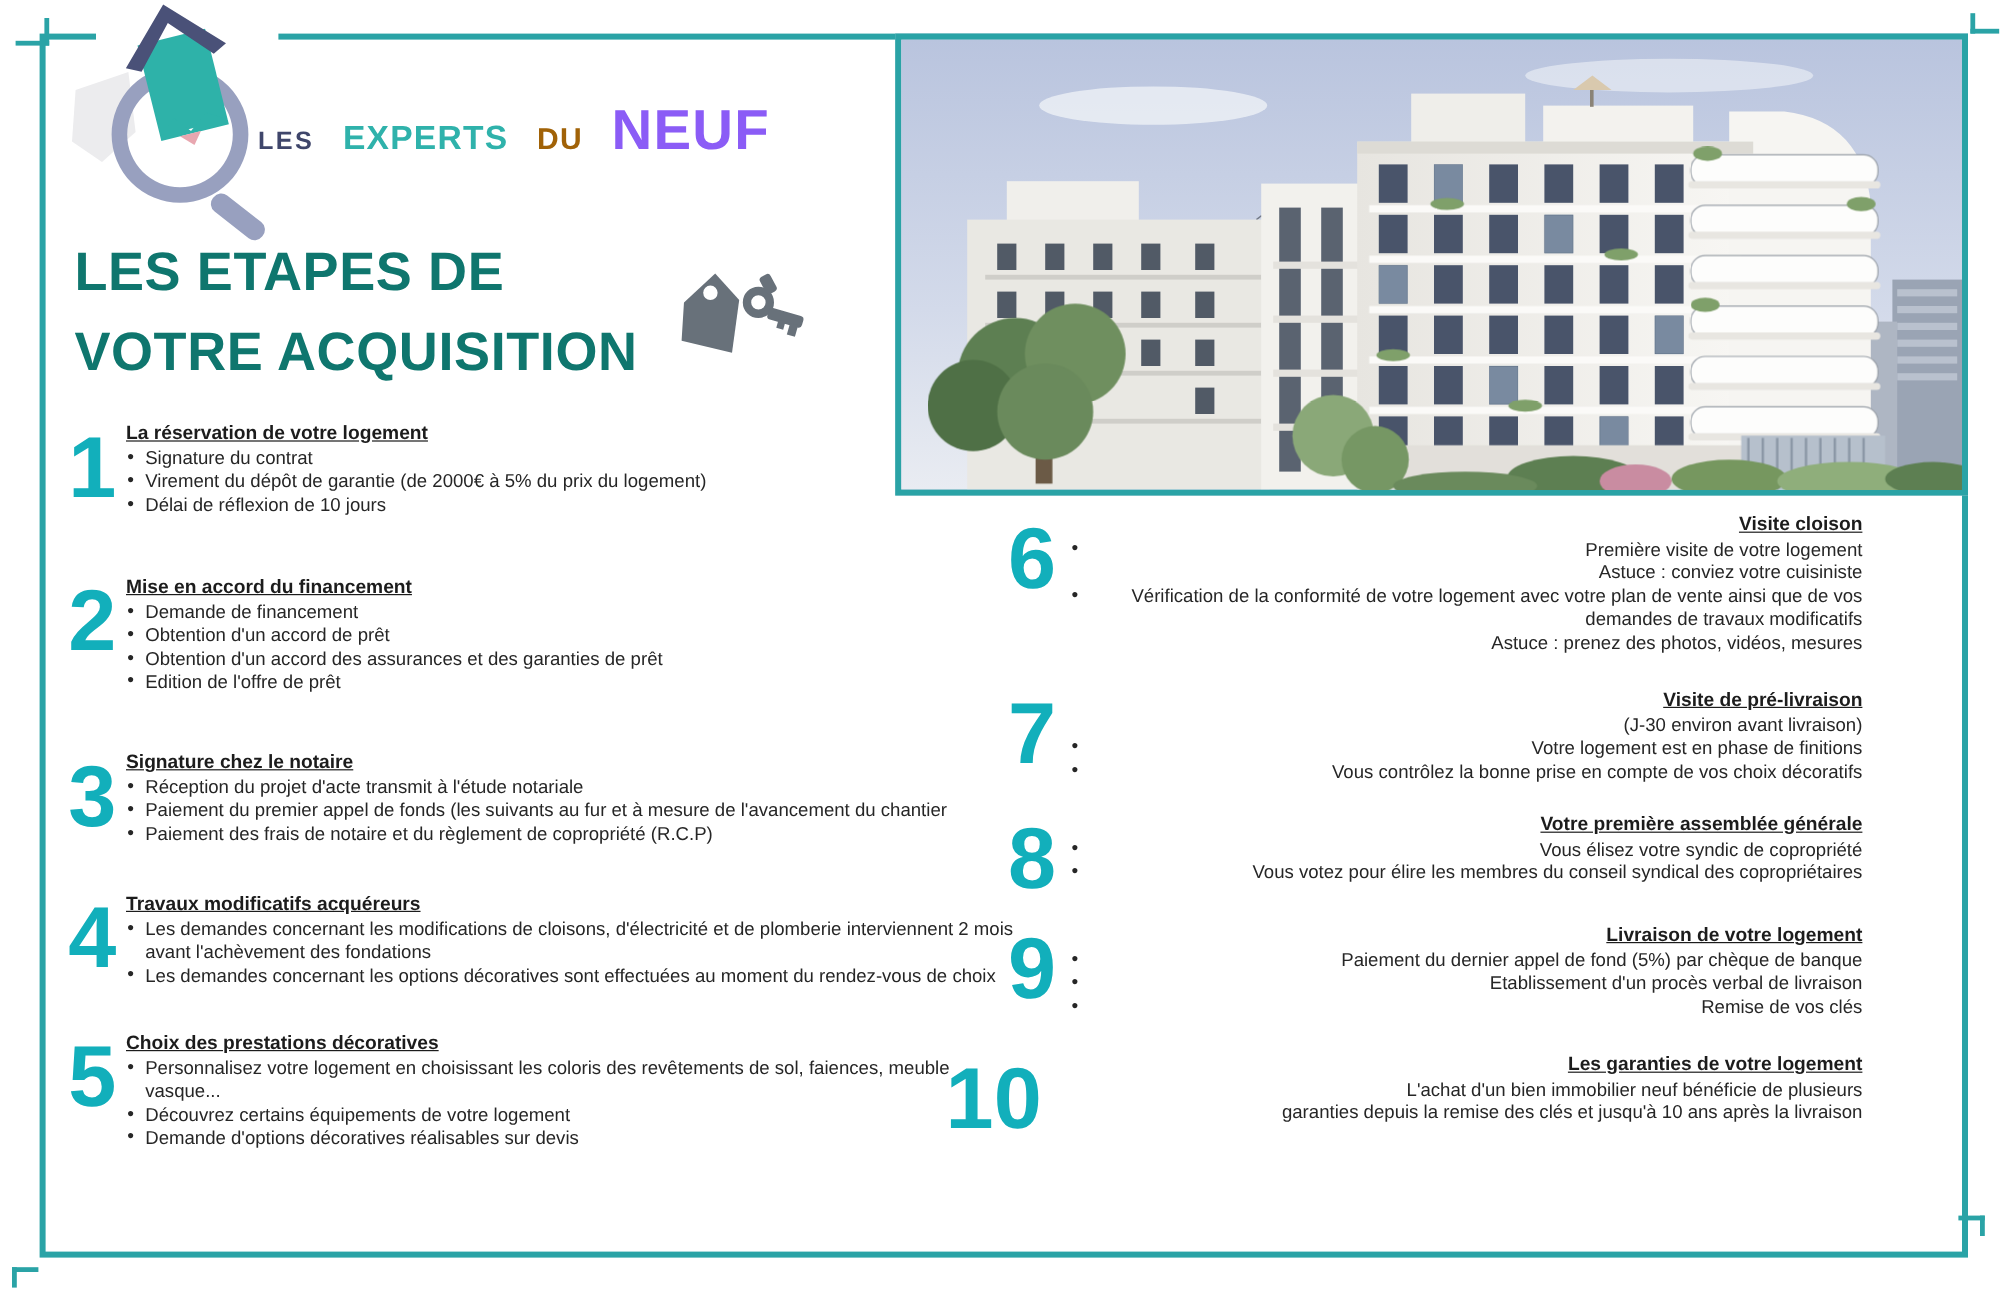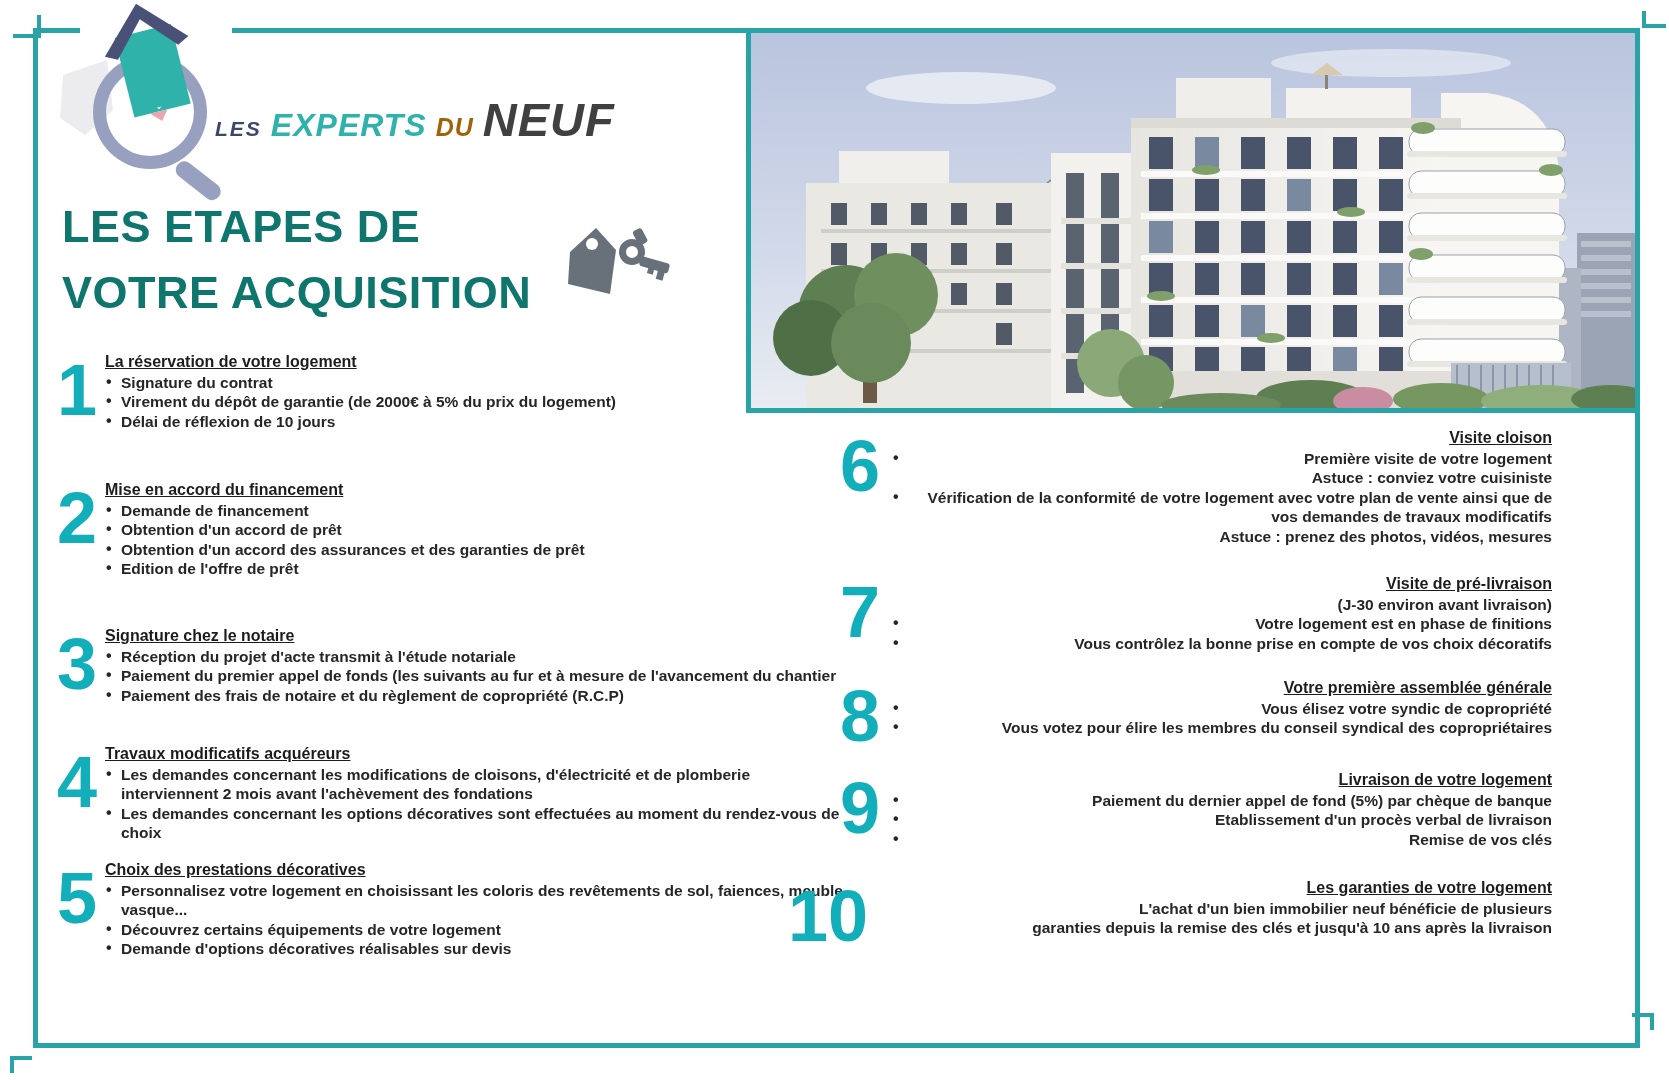--- a/index.html
+++ b/index.html
@@ -14,27 +14,27 @@
   }
   .frame-notch{position:absolute;left:80px;top:24px;width:152px;height:14px;background:#ffffff;}
   .mark{position:absolute;}
   .mark-tl{left:13px;top:15px;width:24px;height:19px;border-right:4px solid #2aa3a6;border-bottom:4px solid #2aa3a6;}
   .mark-tr{left:1642px;top:11px;width:20px;height:13px;border-left:4px solid #2aa3a6;border-bottom:4px solid #2aa3a6;}
   .mark-bl{left:10px;top:1056px;width:18px;height:13px;border-left:4px solid #2aa3a6;border-top:4px solid #2aa3a6;}
   .mark-br{left:1632px;top:1013px;width:18px;height:13px;border-right:4px solid #2aa3a6;border-top:4px solid #2aa3a6;}
   
   .logo-icon{position:absolute;left:55px;top:0px;}
   .logo-text{
-    position:absolute;left:215px;top:92px;display:flex;align-items:baseline;gap:9px;
-    white-space:nowrap;font-weight:bold;font-style:italic;
+    position:absolute;left:215px;top:80px;display:flex;align-items:baseline;gap:24px;
+    white-space:nowrap;font-weight:bold;
   }
   .logo-les{font-size:21px;color:#3f466b;letter-spacing:2px;}
-  .logo-experts{font-size:32px;color:#2fb2ab;letter-spacing:1px;}
+  .logo-experts{font-size:28px;color:#2fb2ab;letter-spacing:1px;}
   .logo-du{font-size:25px;color:#a16207;letter-spacing:1px;}
-  .logo-neuf{font-size:47px;color:#404040;letter-spacing:1px;}
+  .logo-neuf{font-size:47px;color:#8b5cf6;letter-spacing:1px;}
   
   .title{position:absolute;left:62px;top:194px;color:#0f766e;font-weight:bold;font-size:45px;line-height:66px;letter-spacing:.5px;}
   .keys-icon{position:absolute;left:556px;top:220px;}
   
   .photo{
     position:absolute;left:746px;top:28px;width:894px;height:385px;
     border:5px solid #2aa3a6;box-sizing:border-box;overflow:hidden;background:#cdd5e6;
   }
   .photo svg{display:block;}
   
@@ -43,21 +43,21 @@
     font-weight:bold;font-size:72px;line-height:0.95;color:#12afbb;
     text-align:right;margin-top:4px;flex:0 0 auto;
   }
   .col-left .num{width:55px;margin-right:8px;}
   .col-right .num{width:80px;margin-right:12px;}
   .step .body{font-size:15.5px;line-height:19.5px;}
   .col-left .body{width:745px;}
   .col-right .body{width:660px;text-align:right;}
   .step-title{font-weight:bold;font-size:16px;color:#1c1c1c;margin:0 0 1px 0;text-decoration:underline;}
   .step ul{list-style:none;margin:1px 0 0 0;padding:0;}
-  .step li{position:relative;padding-left:16px;font-weight:bold;}
+  .step li{position:relative;padding-left:16px;}
   .step li.bullet::before{content:"\2022";position:absolute;left:1px;top:-1px;color:#262626;font-size:16px;}
   .step li.plain::before{content:"";}
   
   .step-1{left:42px;top:352px;}
   .step-2{left:42px;top:480px;}
   .step-3{left:42px;top:626px;}
   .step-4{left:42px;top:744px;}
   .step-5{left:42px;top:860px;}
   .step-6{left:800px;top:428px;}
   .step-7{left:800px;top:574px;}

